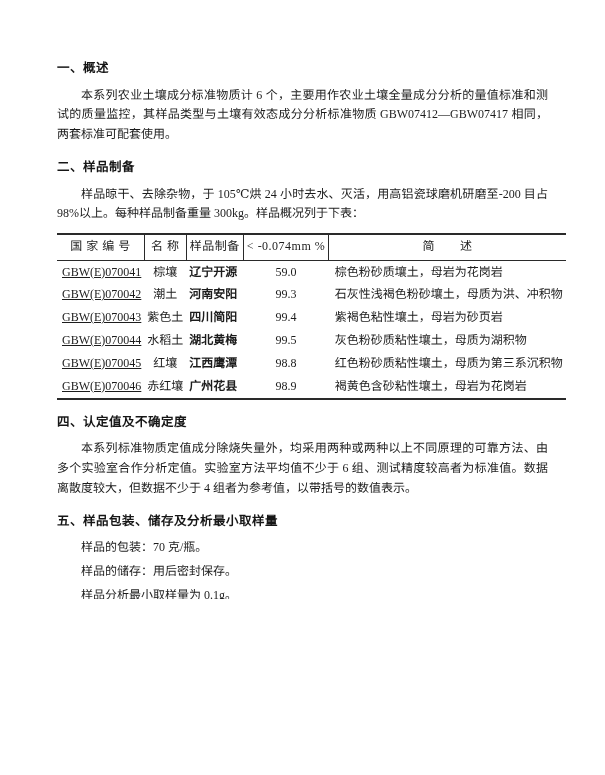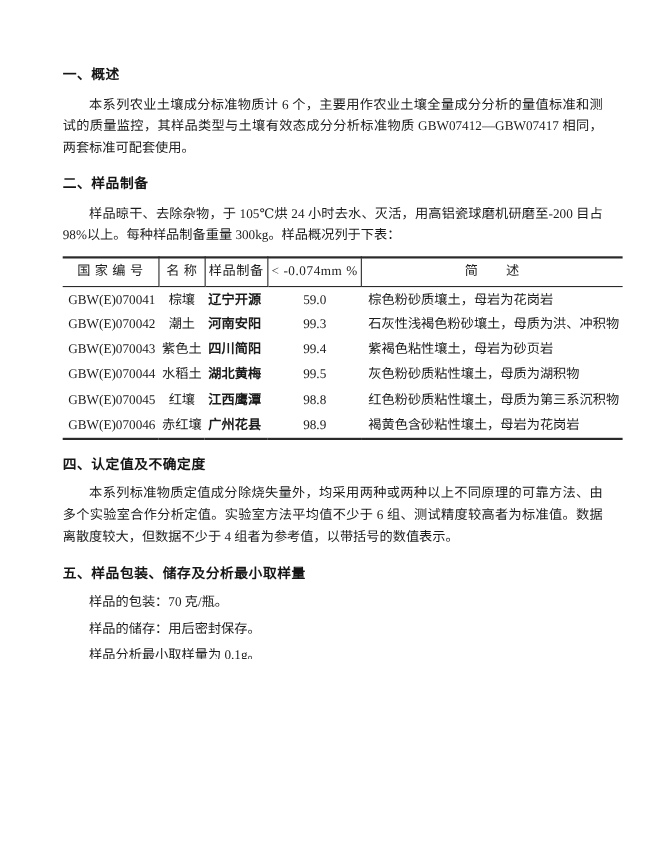--- a/index.html
+++ b/index.html
@@ -53,21 +53,21 @@
     white-space:nowrap;
     letter-spacing:0.5px;
   }
   table.samples thead th + th{
     border-left:1px solid #2a2a2a;
   }
   table.samples td{
     padding:1.5px 3px;
     white-space:nowrap;
   }
-  table.samples td:nth-child(1){text-align:center;padding-left:5px;}
+  table.samples td:nth-child(1){text-align:center;padding-left:5px;text-decoration:underline;}
   table.samples td:nth-child(2){text-align:center;}
   table.samples td:nth-child(3){text-align:left;font-weight:bold;}
   table.samples td:nth-child(4){text-align:center;}
   table.samples td:nth-child(5){text-align:left;padding-left:6px;margin-left:36px;}
   col.c1{width:92px;}
   col.c2{width:50px;}
   col.c3{width:60px;}
   col.c4{width:92px;}
   col.c5{width:auto;}
 </style>

